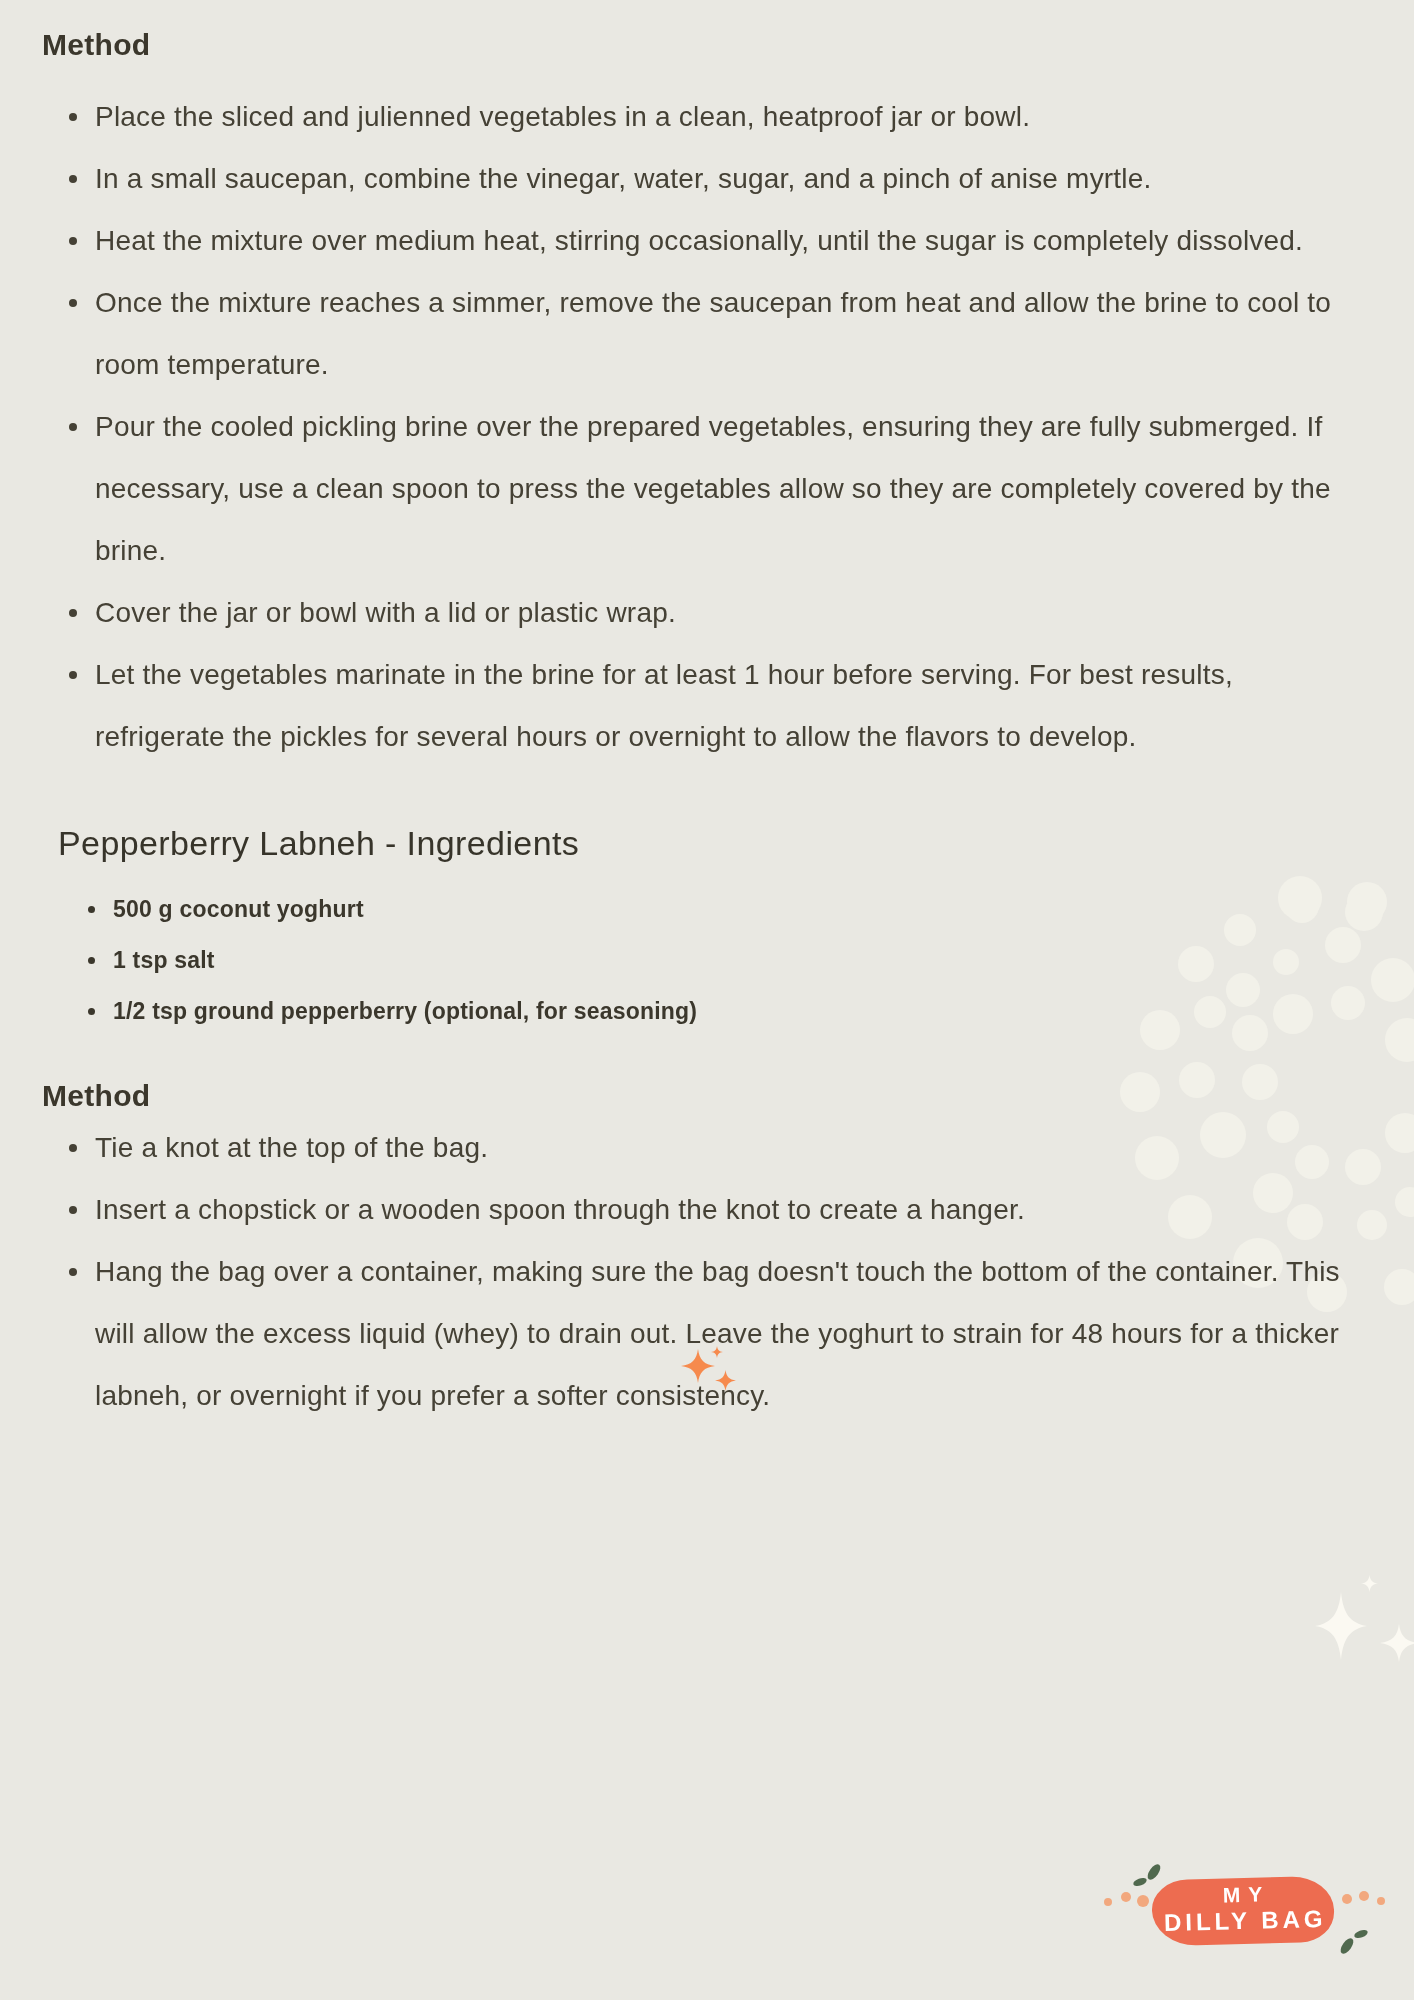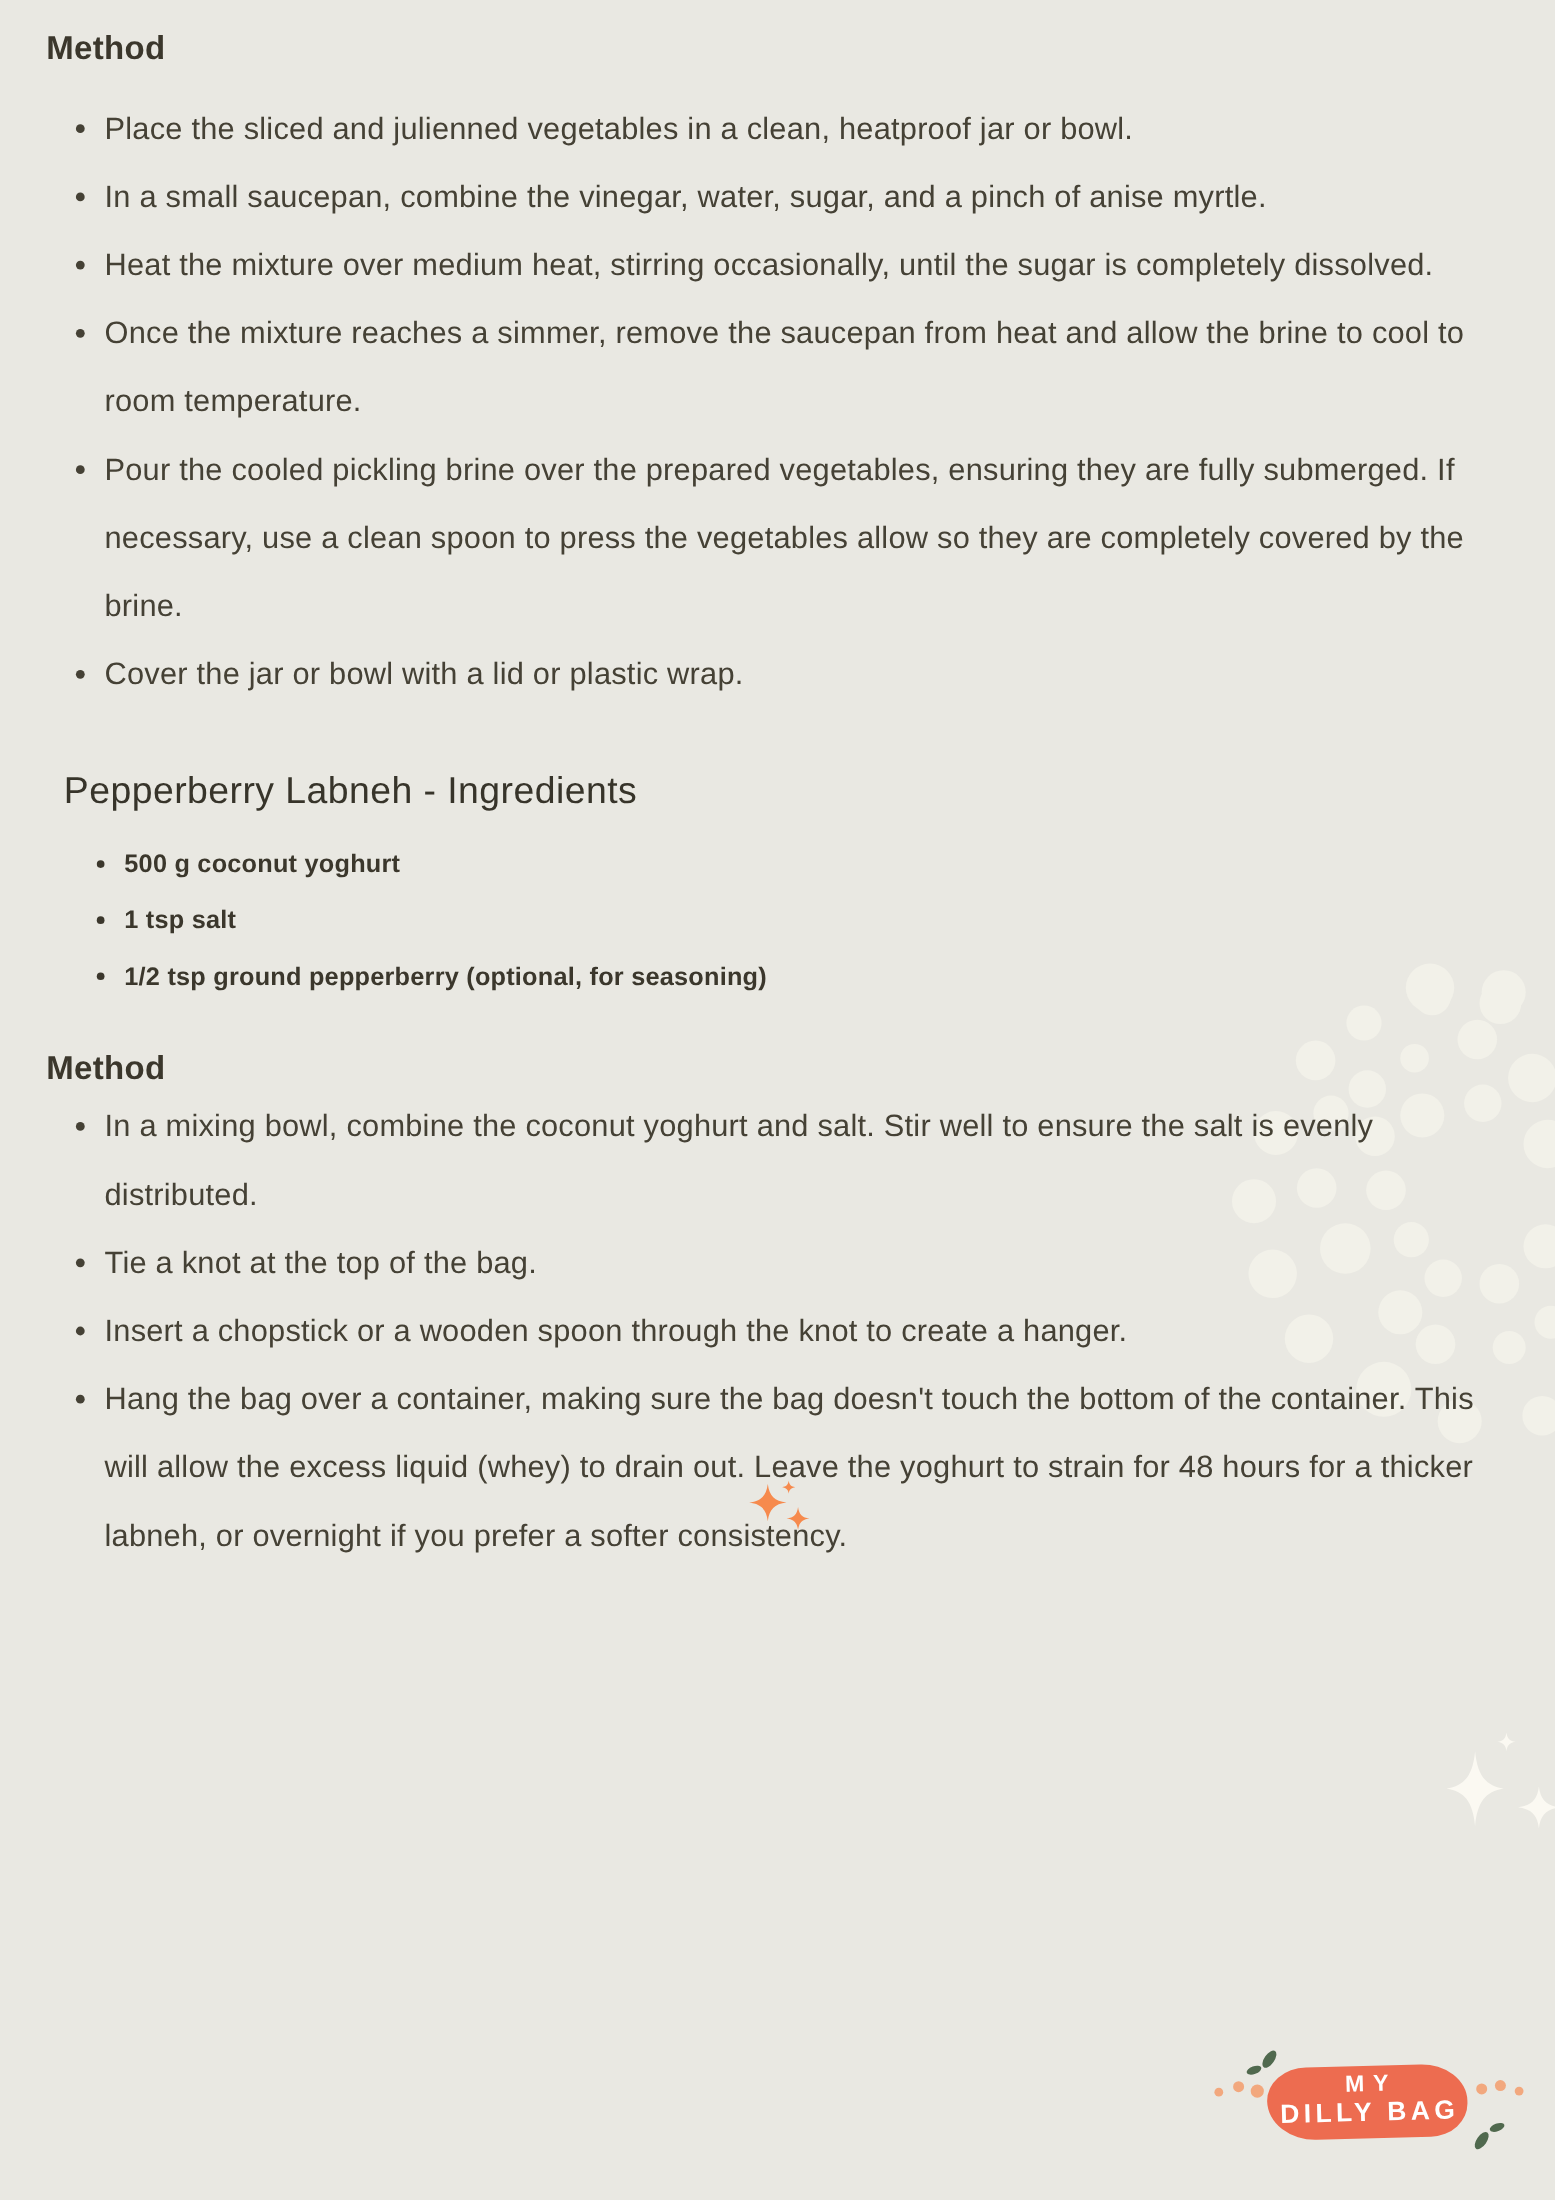--- a/index.html
+++ b/index.html
@@ -118,32 +118,32 @@
     </div>
 
   <h2 class="method-heading">Method</h2>
   <ul class="body-list">
       <li>Place the sliced and julienned vegetables in a clean, heatproof jar or bowl.</li>
       <li>In a small saucepan, combine the vinegar, water, sugar, and a pinch of anise myrtle.</li>
       <li>Heat the mixture over medium heat, stirring occasionally, until the sugar is completely dissolved.</li>
       <li>Once the mixture reaches a simmer, remove the saucepan from heat and allow the brine to cool to room temperature.</li>
       <li>Pour the cooled pickling brine over the prepared vegetables, ensuring they are fully submerged. If necessary, use a clean spoon to press the vegetables allow so they are completely covered by the brine.</li>
       <li>Cover the jar or bowl with a lid or plastic wrap.</li>
+      <li>Let the vegetables marinate in the brine for at least 1 hour before serving. For best results, refrigerate the pickles for several hours or overnight to allow the flavors to develop.</li>
     </ul>
 
   <h1 class="section-heading">Pepperberry Labneh - Ingredients</h1>
   <ul class="ingredients-list">
       <li>500 g coconut yoghurt</li>
       <li>1 tsp salt</li>
       <li>1/2 tsp ground pepperberry (optional, for seasoning)</li>
     </ul>
 
   <h2 class="method-heading second">Method</h2>
   <ul class="body-list labneh">
-      <li>In a mixing bowl, combine the coconut yoghurt and salt. Stir well to ensure the salt is evenly distributed.</li>
       <li>Tie a knot at the top of the bag.</li>
       <li>Insert a chopstick or a wooden spoon through the knot to create a hanger.</li>
       <li>Hang the bag over a container, making sure the bag doesn't touch the bottom of the container. This will allow the excess liquid (whey) to drain out. Leave the yoghurt to strain for 48 hours for a thicker labneh, or overnight if you prefer a softer consistency.</li>
     </ul>
 
   <div class="sparkle-cluster" style="left:678px;top:1340px;width:64px;height:56px;">
     <svg style="left:3px;top:9px;" width="34" height="34" viewBox="0 0 100 100">
         <path d="M50 0 C54 32 68 46 100 50 C68 54 54 68 50 100 C46 68 32 54 0 50 C32 46 46 32 50 0 Z" fill="#f68a4d"></path>
       </svg>
     <svg style="left:33px;top:6px;" width="12" height="12" viewBox="0 0 100 100">

